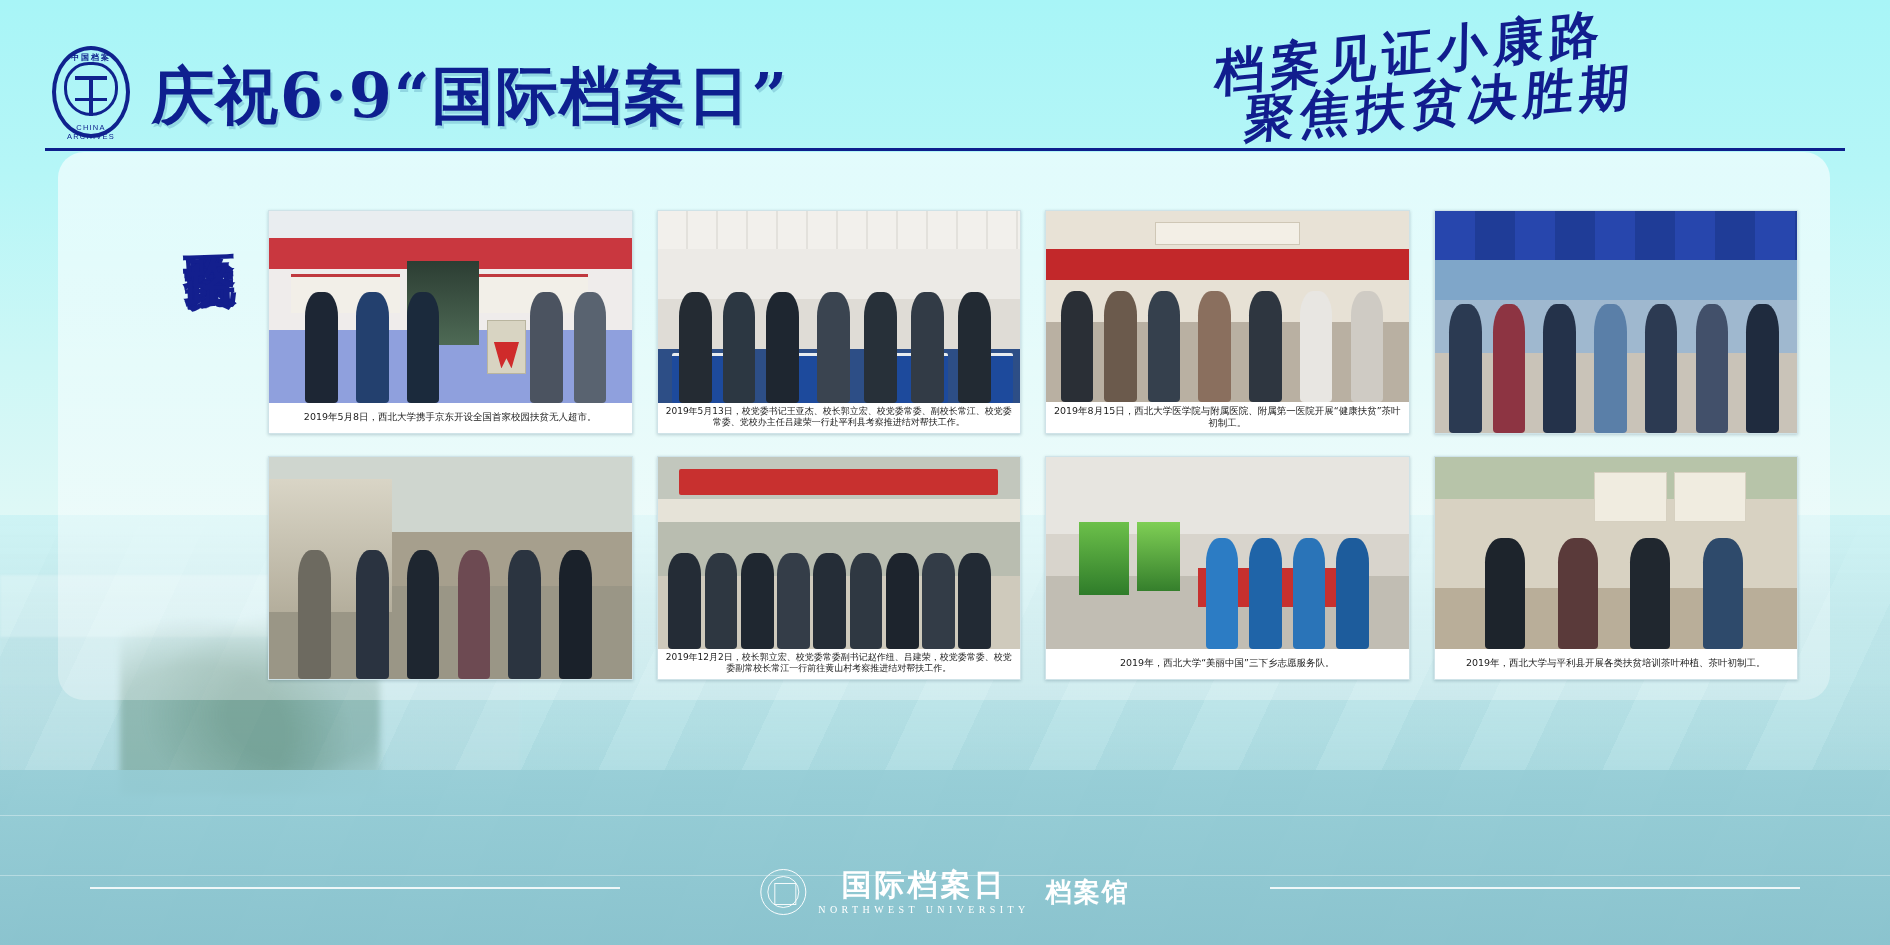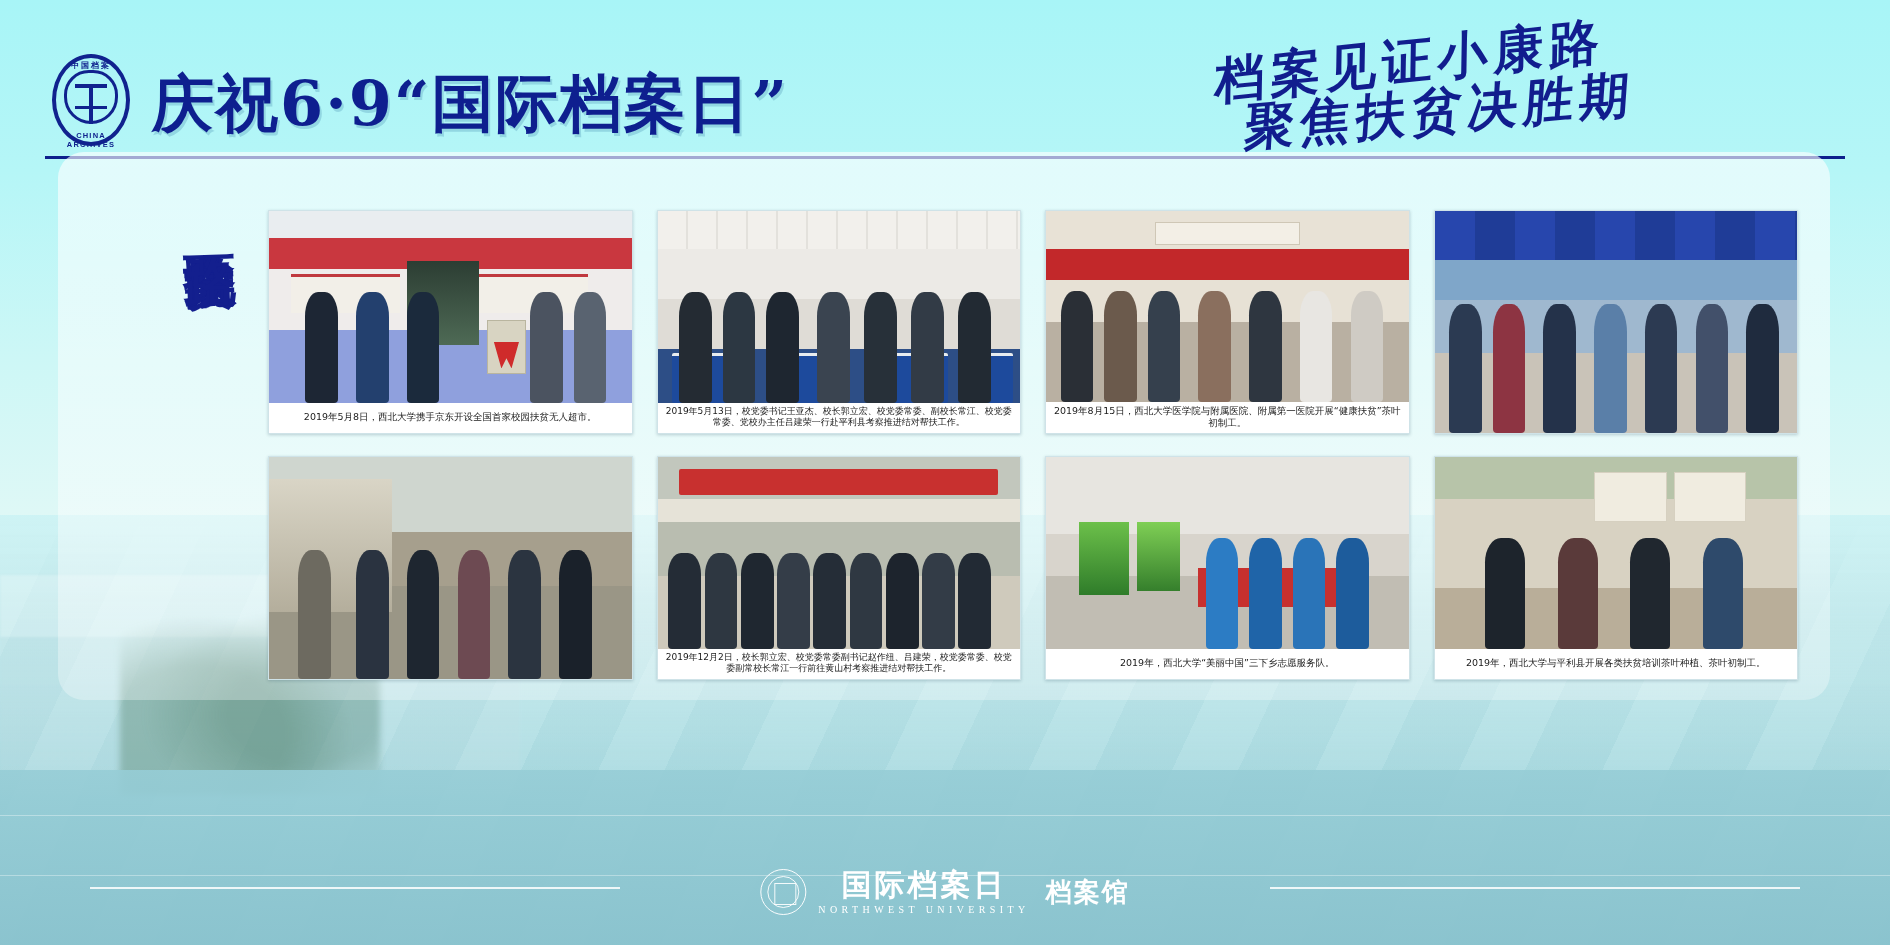--- a/index.html
+++ b/index.html
@@ -44,21 +44,21 @@
   }
   .bg-ground:before, .bg-ground:after{
     content:""; position:absolute; left:0; right:0; height:1px;
     background: rgba(255,255,255,.35);
   }
   .bg-ground:before{ top:45px; }
   .bg-ground:after{ top:105px; }
 
   
   .header {
-    position: absolute; left: 0; top: 12px; width: 1890px; height: 146px;
+    position: absolute; left: 0; top: 4px; width: 1890px; height: 146px;
   }
   .header-rule {
     position:absolute; left:45px; top:144px; width:1800px; height:3px;
     background:#0d1f8c;
   }
   .archives-seal {
     position:absolute; left:52px; top:42px; width:78px; height:92px;
   }
   .archives-seal .ring {
     position:absolute; inset:0;
@@ -73,21 +73,21 @@
   }
   .archives-seal .bar1{ left:23px; top:30px; width:32px; height:4px;}
   .archives-seal .bar2{ left:37px; top:30px; width:4px; height:40px;}
   .archives-seal .bar3{ left:23px; top:52px; width:32px; height:3px;}
   .seal-top-text{
     position:absolute; left:0; top:6px; width:100%; text-align:center;
     font-size:8px; color:#10228e; letter-spacing:2px; font-weight:bold;
   }
   .seal-bottom-text{
     position:absolute; left:0; bottom:-3px; width:100%; text-align:center;
-    font-size:7.5px; color:#10228e; letter-spacing:1.2px; font-weight:bold;
+    font-size:7.5px; color:#10228e; letter-spacing:1.2px; font-weight:normal;
   }
 
   .main-title {
     position:absolute; left:152px; top:50px;
     font-family:"DejaVu Serif", serif;
     font-size:62px; font-weight:900; color:#0e1f8f;
     letter-spacing:2px; white-space:nowrap;
     text-shadow: 2px 3px 0 rgba(120,190,210,.55);
   }
 

